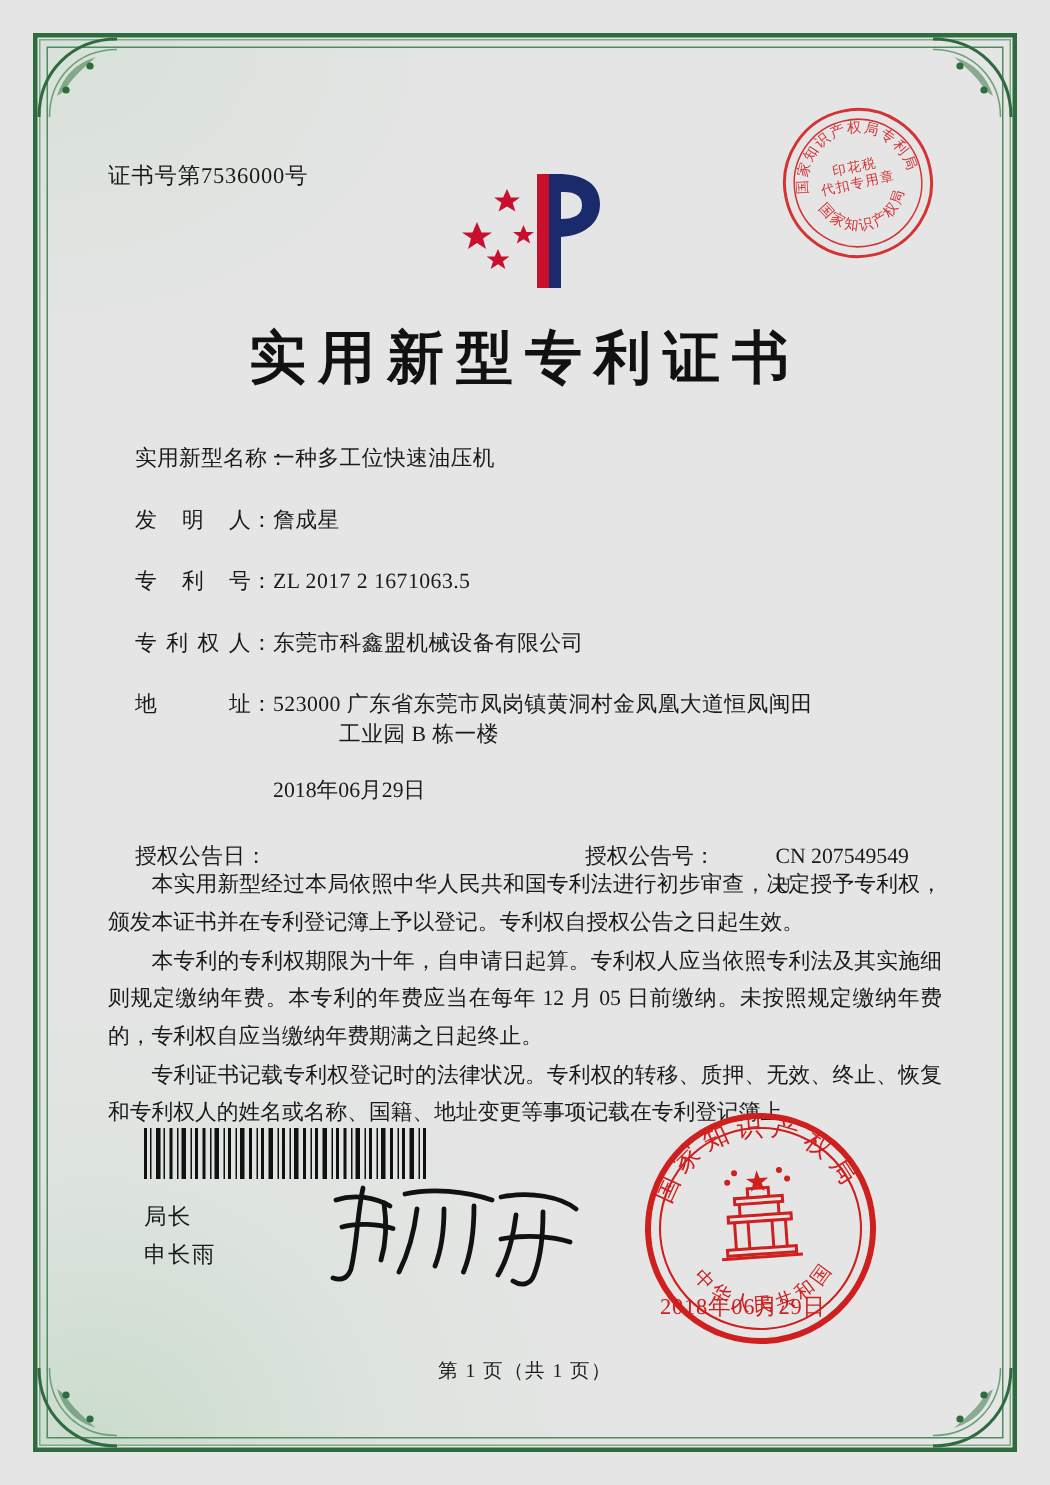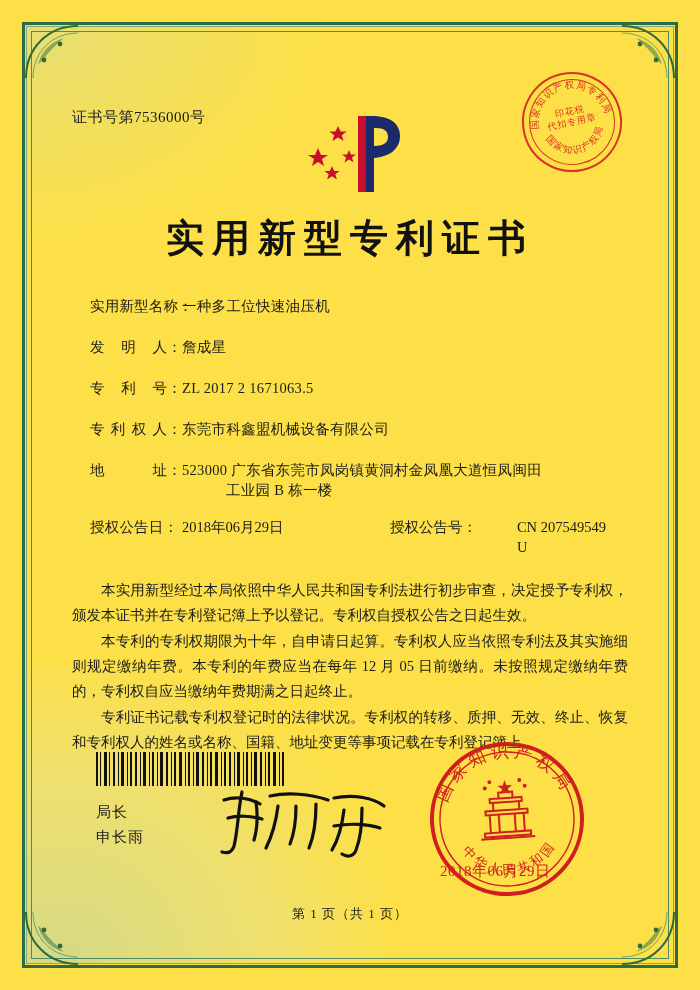--- a/index.html
+++ b/index.html
@@ -12,21 +12,21 @@
     height: 990px;
     font-family: "Liberation Serif", serif;
     color: #1a1a1a;
     overflow: hidden;
   }
 
   .page {
     position: relative;
     width: 700px;
     height: 990px;
-    background: #fde047;
+    background: #e5e5e5;
     overflow: hidden;
   }
 
   
   .border-outer {
     position: absolute;
     left: 22px;
     top: 22px;
     right: 22px;
     bottom: 22px;
@@ -196,21 +196,21 @@
   }
   .frow.tight { margin-bottom: 17px; }
 
   .grant-row {
     display: flex;
     align-items: baseline;
     font-size: 14.5px;
     line-height: 20px;
   }
   .grant-left { width: 300px; display: flex; }
-  .grant-left .flabel { width: 92px; flex: 0 0 92px; }
+  .grant-left .flabel { width: 92px; flex: 0 0 92px; margin-top: 44px; }
   .grant-right { display: flex; gap: 32px; }
   .grant-right .glabel { margin-right: 8px; white-space: nowrap; }
 
   
   .paras {
     position: absolute;
     left: 72px;
     top: 578px;
     width: 556px;
     font-size: 14.5px;

